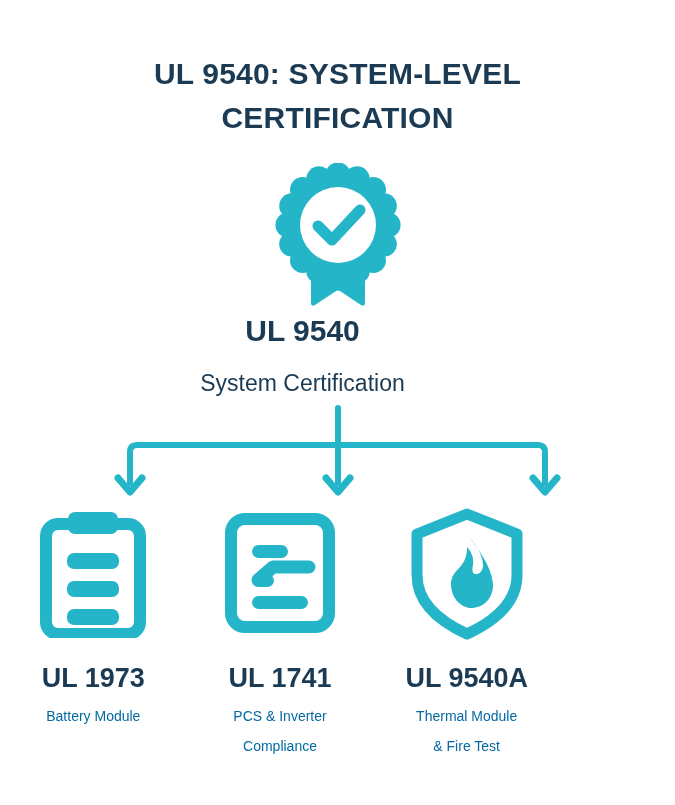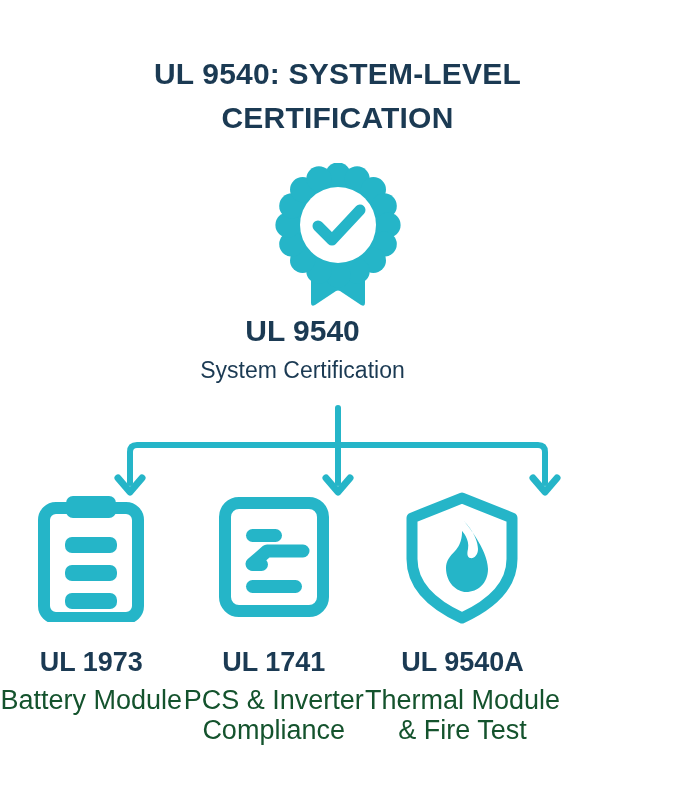--- a/index.html
+++ b/index.html
@@ -59,36 +59,36 @@
     font-size: 30px;
     font-weight: bold;
     color: #1b3a53;
     line-height: 40px;
   }
   .root-sub {
     font-size: 23px;
     font-weight: normal;
     color: #1b3a53;
     line-height: 34px;
-    margin-top: 2px;
+    margin-top: 15px;
   }
 
   
   .connector {
     position: absolute;
     top: 400px;
     left: 0;
     width: 675px;
     height: 110px;
   }
 
   
   .columns {
     position: absolute;
-    top: 492px;
+    top: 508px;
     left: 0;
     width: 560px;
     display: flex;
     justify-content: center;
     align-items: flex-start;
   }
   .column {
     width: 200px;
     display: flex;
     flex-direction: column;
@@ -104,23 +104,23 @@
     margin-top: 21px;
     font-size: 27px;
     font-weight: bold;
     color: #1b3a53;
     line-height: 34px;
     text-align: center;
     white-space: nowrap;
   }
   .col-desc {
     margin-top: 6px;
-    font-size: 27px;
+    font-size: 14px;
     font-weight: normal;
-    color: #14532d;
+    color: #0369a1;
     line-height: 30px;
     text-align: center;
   }
   .col-desc div { white-space: nowrap; }
 </style>
 </head>
 <body>
 
 <div id="infographic">
 

